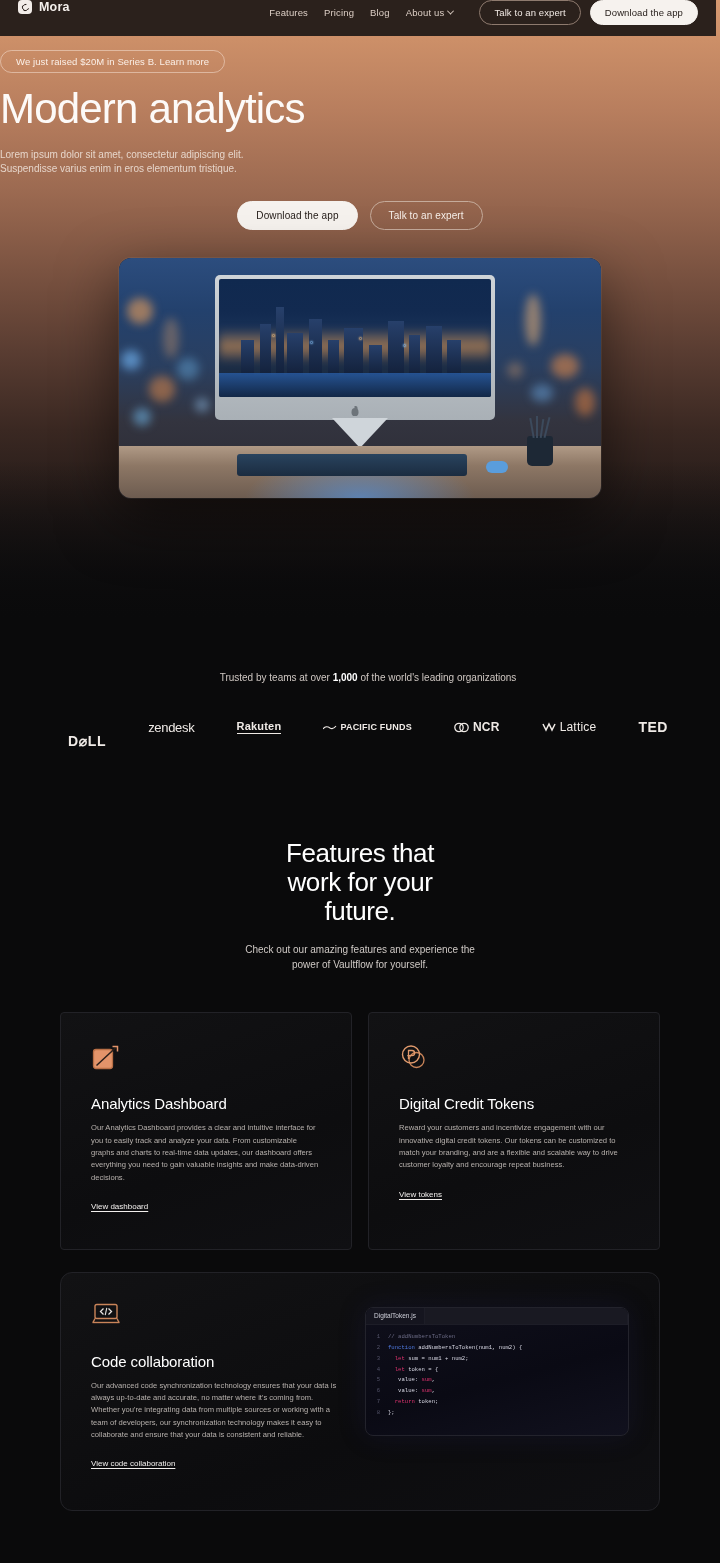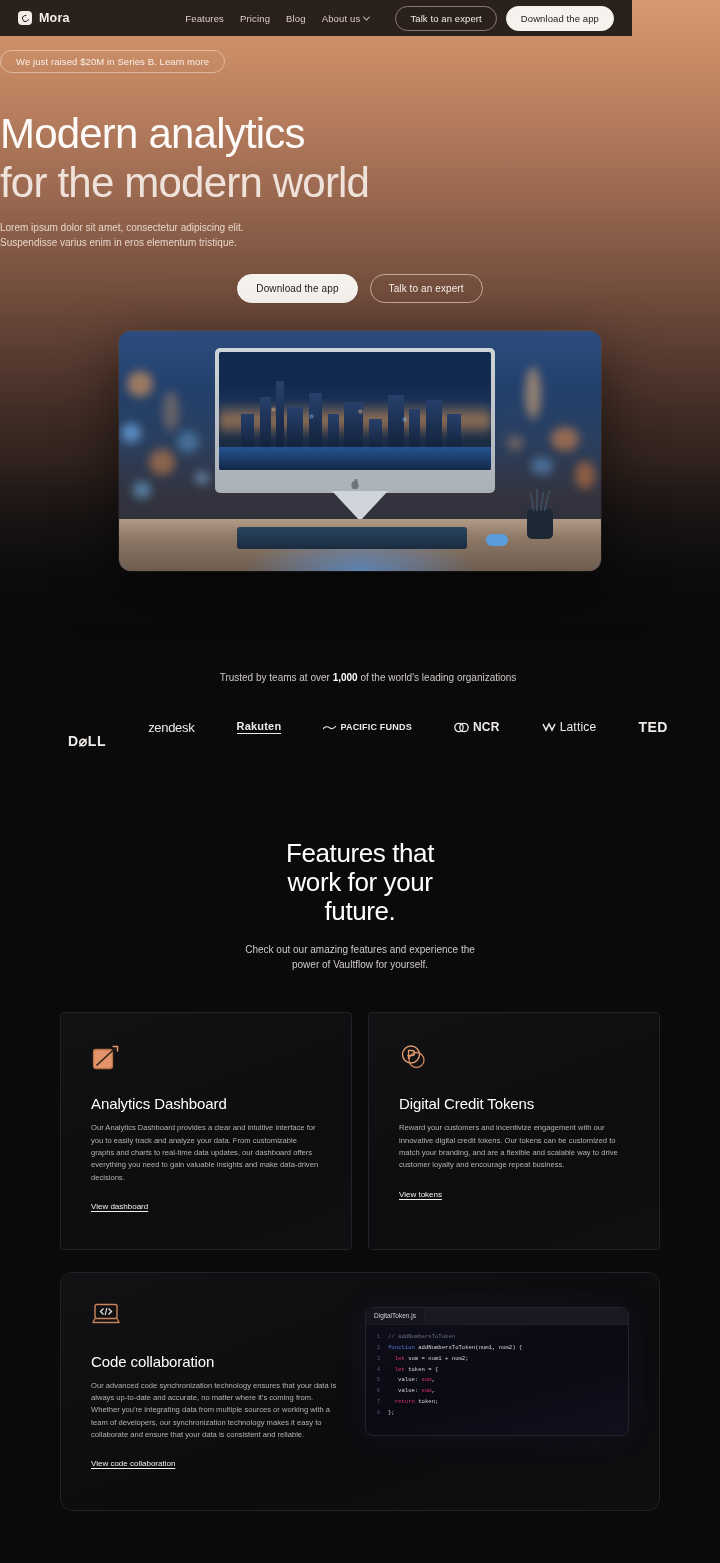--- a/index.html
+++ b/index.html
@@ -35,24 +35,24 @@
     position: absolute;
     left: 0; right: 0; bottom: 0; height: 180px;
     background: linear-gradient(180deg, rgba(10,10,11,0) 0%, #0a0a0b 88%);
     pointer-events: none;
   }
 
   
   .navbar {
     position: absolute;
     top: 0; left: 0;
-    width: 632px; height: 36px;
+    width: 716px; height: 36px;
     background: #2b211c;
     display: flex;
-    align-items: center;
+    align-items: flex-start;
     padding: 0 18px;
     z-index: 8;
   }
   .brand { display: flex; align-items: center; gap: 7px; }
   .brand-mark {
     width: 14px; height: 14px;
     border-radius: 4px;
     background: #f2ece8;
     display: flex; align-items: center; justify-content: center;
   }
@@ -116,21 +116,21 @@
     display: inline-block;
     border: 1px solid rgba(255,242,232,0.45);
     border-radius: 40px;
     padding: 5px 15px;
     font-size: 9.5px;
     color: #fbf0e8;
     letter-spacing: 0.1px;
     cursor: pointer;
   }
   .hero-title {
-    margin-top: 37px;
+    margin-top: 12px;
     font-size: 42px;
     line-height: 1.16;
     font-weight: normal;
     color: #fdfaf8;
     letter-spacing: -0.8px;
   }
   .hero-title .l2 { color: #efe2da; }
   .hero-sub {
     margin-top: 14px;
     font-size: 10px;
@@ -374,21 +374,20 @@
         <span class="btn btn-solid">Download the app</span>
       </span>
     </div>
   </nav>
 
   <div class="hero-inner">
     <div class="pill">We just raised $20M in Series B. Learn more</div>
 
     <h1 class="hero-title">
       <span>Modern analytics</span><br>
-      <span class="l2">for the modern world</span>
     </h1>
 
     <p class="hero-sub">
       <span>Lorem ipsum dolor sit amet, consectetur adipiscing elit.</span><br>
       <span>Suspendisse varius enim in eros elementum tristique.</span>
     </p>
 
     <div class="hero-btns">
       <span class="btn btn-solid">Download the app</span>
       <span class="btn btn-ghost">Talk to an expert</span>

